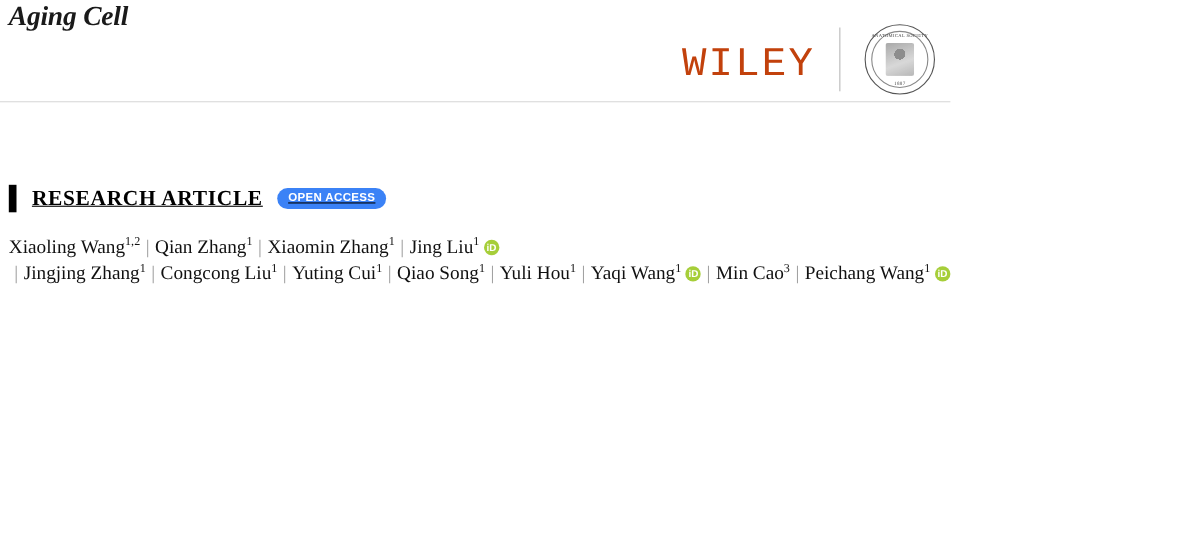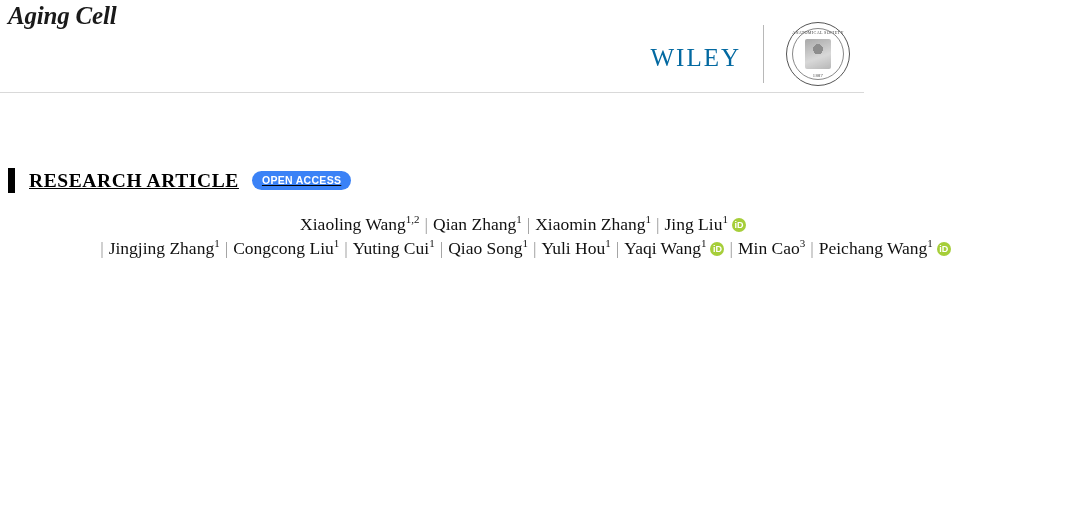--- a/index.html
+++ b/index.html
@@ -39,24 +39,24 @@
   }
   .publisher-block {
     position: absolute;
     right: 14px;
     top: 22px;
     display: flex;
     align-items: center;
     gap: 22px;
   }
   .wiley-wordmark {
-    font-family: Liberation Serif, serif;
-    font-size: 35px;
+    font-family: Liberation Mono, monospace;
+    font-size: 53px;
     letter-spacing: 2px;
-    color: #0369a1;
+    color: #c2410c;
     line-height: 1;
     
     font-variant: small-caps;
     text-transform: lowercase;
   }
   .wordmark-divider {
     width: 1px;
     height: 58px;
     background: #b8b8b8;
   }
@@ -158,21 +158,20 @@
     color: #0d0d0d;
   }
 
   .authors {
     margin: 20px 0 0 8px;
     width: 1030px;
     font-family: "Liberation Serif", serif;
     font-size: 17.5px;
     line-height: 1.36;
     color: #111111;
-    text-align: center;
   }
   .author {
     white-space: nowrap;
   }
   .author sup {
     font-size: 11px;
     vertical-align: super;
     line-height: 0;
   }
   .sep {

